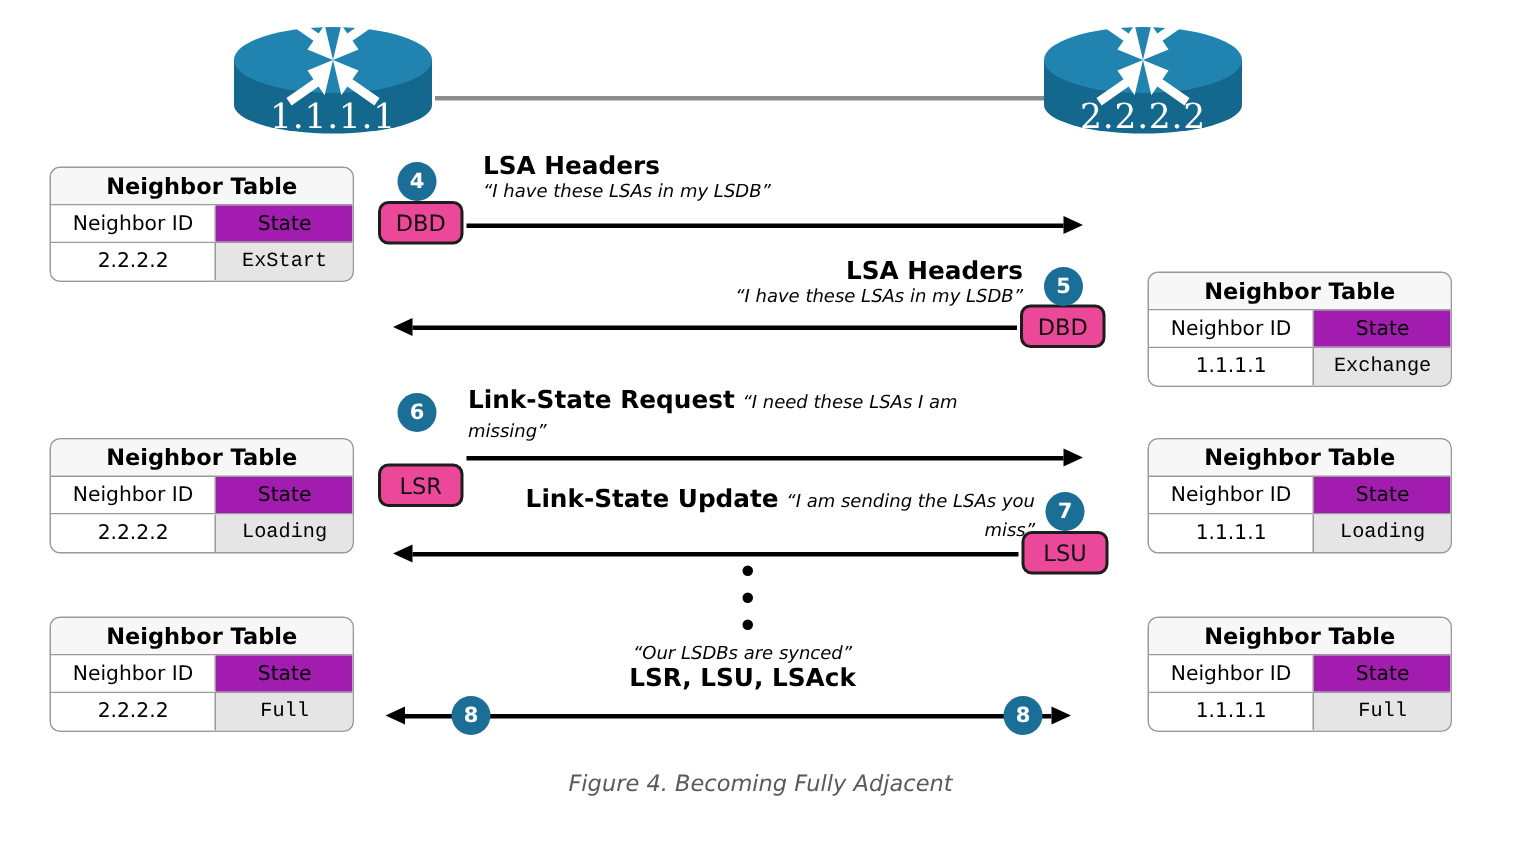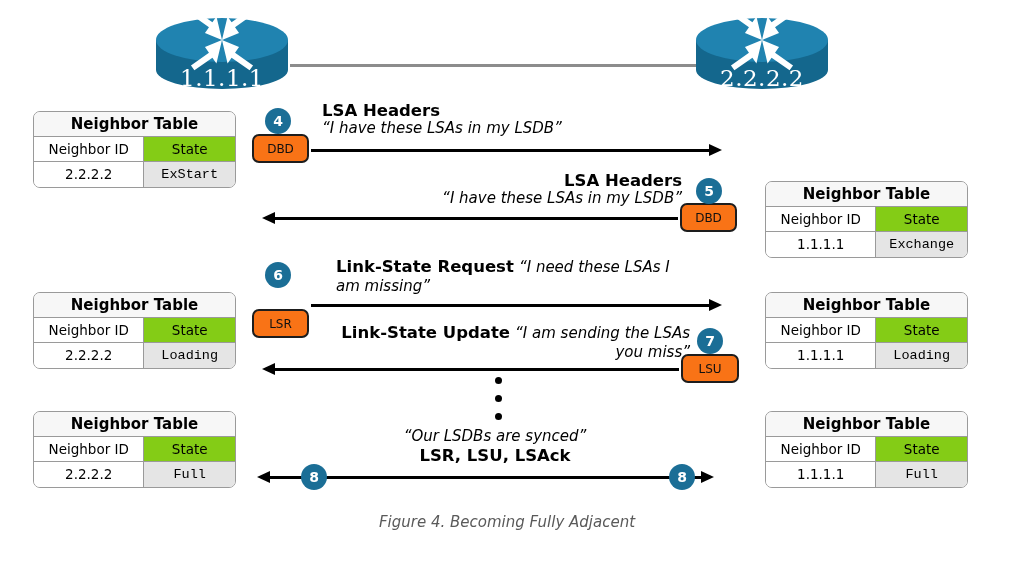--- a/index.html
+++ b/index.html
@@ -62,40 +62,40 @@
   .ntable .trow { display: flex; height: 25px; }
   .ntable .trow.sub { border-bottom: 1px solid #9a9a9a; }
   .ntable .c1, .ntable .c2 {
     height: 100%;
     line-height: 25px;
     text-align: center;
     font-size: 13.5px;
     color: #000;
   }
   .ntable .c1 { width: 111px; border-right: 1px solid #9a9a9a; background: #ffffff; }
-  .ntable .c2 { width: 91px; background: #84cc16; }
+  .ntable .c2 { width: 91px; background: #a21caf; }
   .ntable .trow.val .c2 { background: #e5e5e5; font-family: Liberation Mono, monospace; }
 
   #nt-left-1  { left: 33px;  top: 111px; }
   #nt-left-2  { left: 33px;  top: 292px; }
   #nt-left-3  { left: 33px;  top: 411px; }
   #nt-right-1 { left: 765px; top: 181px; }
   #nt-right-2 { left: 765px; top: 292px; }
   #nt-right-3 { left: 765px; top: 411px; }
 
   
   .pktbox {
     position: absolute;
     height: 29px;
     line-height: 27px;
     padding: 0 6px;
-    background: #f97316;
+    background: #ec4899;
     border: 2px solid #1d1d1d;
     border-radius: 7px;
-    font-size: 12px;
+    font-size: 15px;
     color: #111;
     text-align: center;
     font-family: "DejaVu Sans", "Liberation Sans", sans-serif;
   }
   #pkt-dbd-1 { left: 252px; top: 134px; width: 57px; }
   #pkt-dbd-2 { left: 680px; top: 203px; width: 57px; }
   #pkt-lsr   { left: 252px; top: 289px; width: 57px; margin-top: 20px; }
   #pkt-lsu   { left: 681px; top: 354px; width: 58px; }
 
   
@@ -152,26 +152,26 @@
   #arrow-7 .headL { left: 0; }
 
   #arrow-8 { left: 257px; top: 470px; width: 457px; }
   #arrow-8 .shaft { left: 13px; width: 431px; }
   #arrow-8 .headL { left: 0; }
   #arrow-8 .headR { right: 0; }
 
   
   .msg { position: absolute; color: #000; }
   .msg .ttl { font-weight: bold; font-size: 16.5px; }
-  .msg .quote { font-style: italic; font-size: 15px; }
+  .msg .quote { font-style: italic; font-size: 12px; }
   .msg .line { line-height: 1.18; }
 
   #msg-4 { left: 322px; top: 101px; width: 400px; text-align: left; }
   #msg-5 { left: 330px; top: 171px; width: 352px; text-align: right; }
-  #msg-6 { left: 336px; top: 257px; width: 345px; text-align: left; }
+  #msg-6 { left: 312px; top: 257px; width: 345px; text-align: left; }
   #msg-7 { left: 330px; top: 323px; width: 360px; text-align: right; }
   #msg-8 { left: 300px; top: 428px; width: 390px; text-align: center; }
 
   
   .vdots { position: absolute; left: 493px; top: 377px; width: 10px; }
   .vdots .d {
     width: 7px; height: 7px;
     border-radius: 50%;
     background: #000;
     margin: 0 auto 11px auto;

